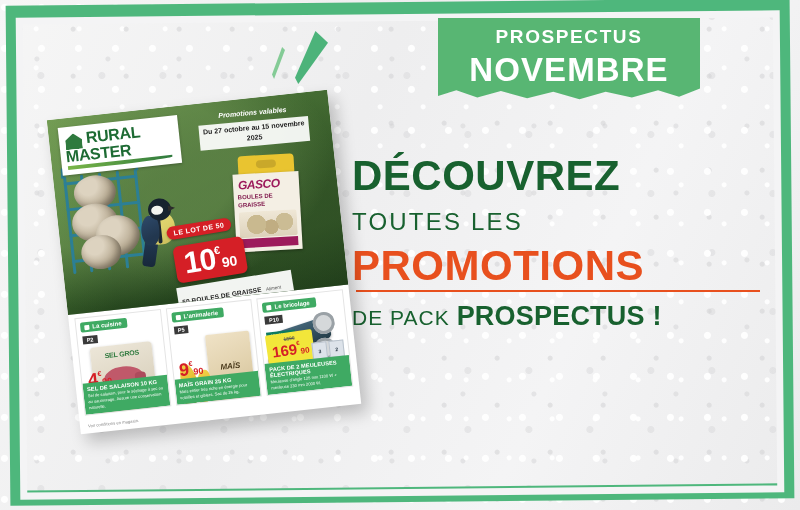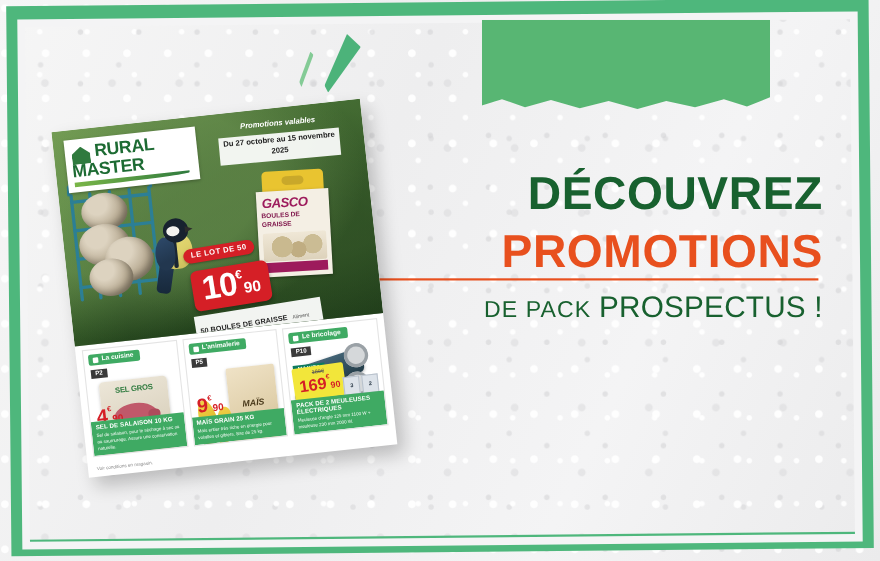--- a/index.html
+++ b/index.html
@@ -55,22 +55,22 @@
     background:#84cb96;
     clip-path:polygon(78% 0,100% 9%,16% 100%,0 86%);
   }
   .wedge.big{
     left:295px;top:31px;width:33px;height:53px;
     background:#4cb37a;
     clip-path:polygon(62% 0,100% 22%,10% 100%,0 88%);
   }
   
   .headline{
-    position:absolute;left:336px;top:155px;width:412px;
-    text-align:right;
+    position:absolute;left:352px;top:155px;width:412px;
+    text-align:left;
   }
   .h-decouvrez{
     color:#18612f;font-weight:bold;font-size:42px;letter-spacing:.5px;line-height:1;
   }
   .h-toutes{
     color:#18612f;font-weight:normal;font-size:24px;letter-spacing:2.2px;
     line-height:1;margin-top:13px;
   }
   .promo-wrap{margin-top:11px;position:relative;display:block;}
   .h-promotions{
@@ -78,21 +78,21 @@
     display:block;
   }
   .promo-rule{
     height:2px;background:#e8501e;width:98%;margin:3px auto 0;
   }
   .h-last{
     margin-top:11px;color:#18612f;font-size:23px;letter-spacing:.6px;line-height:1;
     white-space:nowrap;
   }
   .h-last .lite{font-weight:normal;font-size:21px;letter-spacing:1px;}
-  .h-last .bold{font-weight:normal;font-size:27px;letter-spacing:.2px;}
+  .h-last .bold{font-weight:bold;font-size:27px;letter-spacing:.2px;}
   
   .catalog{
     position:absolute;left:63px;top:104px;width:282px;height:316px;
     transform:rotate(-6.2deg);
     box-shadow:6px 9px 16px rgba(0,0,0,.22);
     background:#ffffff;
     overflow:hidden;
   }
   .cat-pages{
     position:absolute;left:78px;top:378px;width:240px;height:40px;
@@ -358,24 +358,27 @@
 
 <div id="stage">
 
   <div class="frame"></div>
   <div class="frame-inner"></div>
 
   <div class="wedge small"></div>
   <div class="wedge big"></div>
 
   <div class="banner">
+    <span class="l1">PROSPECTUS</span>
+    <span class="l2">NOVEMBRE</span>
   </div>
 
   <div class="headline">
     <div class="h-decouvrez">DÉCOUVREZ</div>
+    <div class="h-toutes">TOUTES  LES</div>
     <div class="promo-wrap">
       <span class="h-promotions">PROMOTIONS</span>
       <div class="promo-rule"></div>
     </div>
     <div class="h-last">
       <span class="lite">DE PACK</span>
       <span class="bold">PROSPECTUS !</span>
     </div>
   </div>
 

